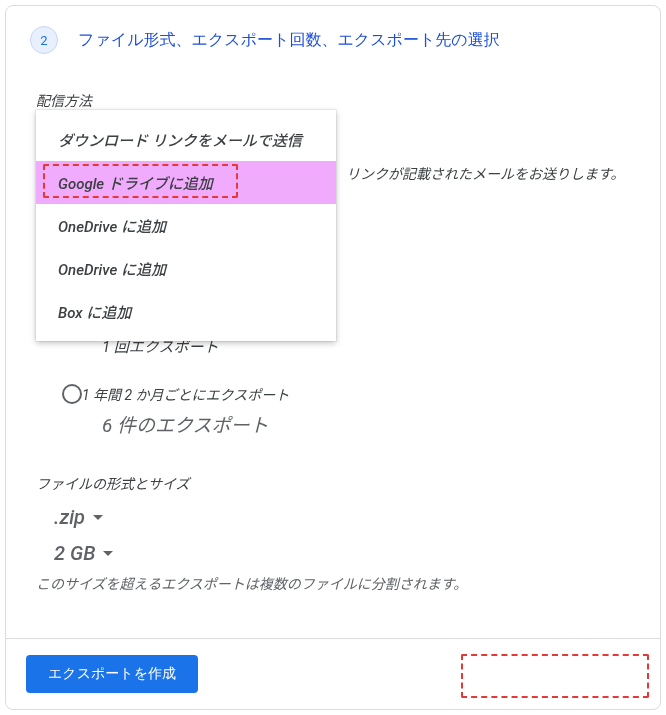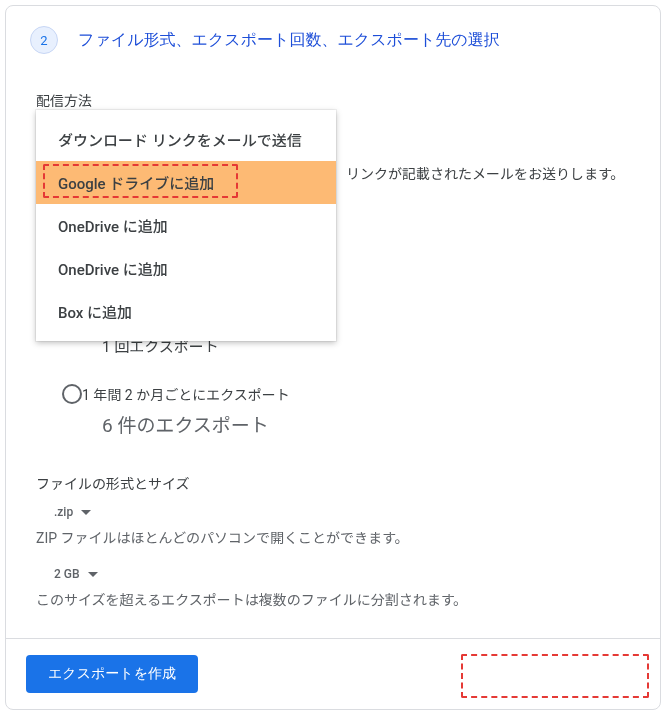--- a/index.html
+++ b/index.html
@@ -41,20 +41,21 @@
     }
     .header-title {
       font-size: 16px;
       color: #1d4ed8;
       font-family: Liberation Serif, serif;
     }
     .content {
       padding: 0 30px 0 30px;
       flex: 1;
       position: relative;
+      font-style: italic;
     }
     .section-label {
       font-size: 14px;
       color: #3c4043;
       margin: 20px 0 10px 0;
     }
     .bg-text {
       position: absolute;
       left: 340px;
       top: 93px;
@@ -73,21 +74,21 @@
       padding: 8px 0;
     }
     .dropdown-item {
       padding: 11px 22px;
       font-size: 15px;
       color: #3c4043;
       cursor: pointer;
       font-weight: 500;
     }
     .dropdown-item.selected {
-      background: #fdba74;
+      background: #f0abfc;
       position: relative;
     }
     .red-dashed-highlight {
       position: absolute;
       border: 2.5px dashed #e53935;
       pointer-events: none;
       z-index: 20;
       border-radius: 2px;
     }
     .highlight-dropdown {
@@ -128,21 +129,21 @@
       margin-top: 2px;
     }
     .select-row {
       display: flex;
       align-items: center;
       gap: 8px;
       margin: 12px 0 8px 18px;
       cursor: pointer;
     }
     .select-text {
-      font-size: 12px;
+      font-size: 20px;
       color: #5f6368;
       font-weight: 500;
     }
     .caret {
       width: 0; height: 0;
       border-left: 5px solid transparent;
       border-right: 5px solid transparent;
       border-top: 5px solid #5f6368;
     }
     .helper-text {
@@ -206,21 +207,20 @@
       </div>
       <div class="radio-sub">6 件のエクスポート</div>
     </div>
 
     <div class="section-label" style="margin-top:36px;">ファイルの形式とサイズ</div>
 
     <div class="select-row">
       <span class="select-text">.zip</span>
       <span class="caret"></span>
     </div>
-    <div class="helper-text">ZIP ファイルはほとんどのパソコンで開くことができます。</div>
 
     <div class="select-row">
       <span class="select-text">2 GB</span>
       <span class="caret"></span>
     </div>
     <div class="helper-text">このサイズを超えるエクスポートは複数のファイルに分割されます。</div>
   </div>
 
   <div class="footer">
     <button class="primary-btn">エクスポートを作成</button>

